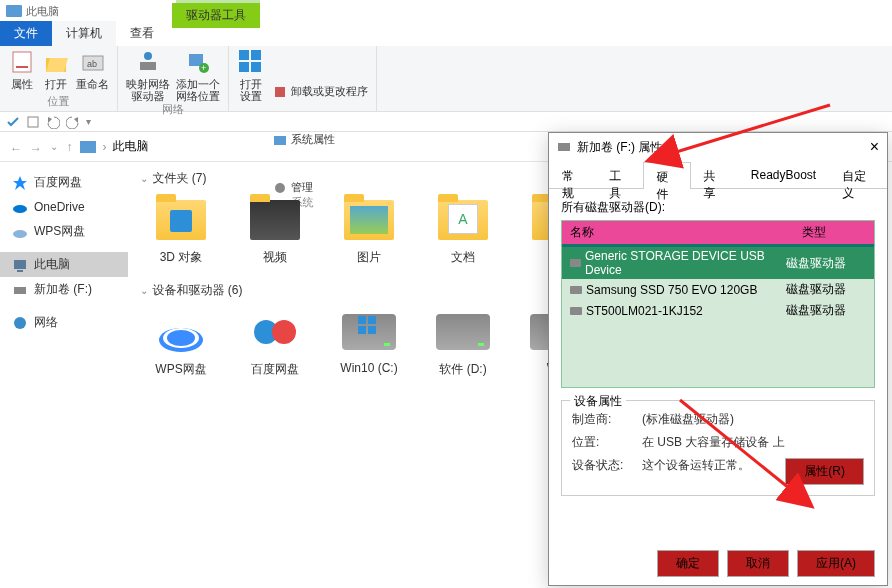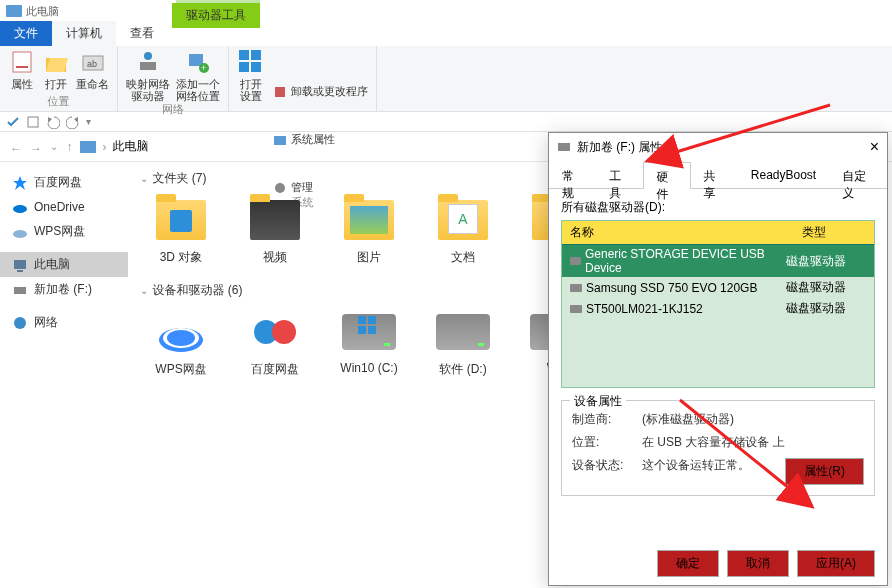--- a/index.html
+++ b/index.html
@@ -60,21 +60,21 @@
 .dialog { position: absolute; top: 132px; left: 548px; width: 340px; height: 454px; background: #fff; border: 1px solid #888; box-shadow: 0 4px 20px rgba(0,0,0,0.2); }
 .dtitle { height: 28px; display: flex; align-items: center; justify-content: space-between; padding: 0 8px; background: #fff; }
 .dtitle .dt { font-size: 12px; display: flex; align-items: center; gap: 6px; }
 .dtitle .dclose { font-size: 16px; cursor: pointer; }
 .dtabs { height: 28px; display: flex; border-bottom: 1px solid #ccc; background: #fff; }
 .dtab { padding: 6px 12px; font-size: 12px; cursor: pointer; border: 1px solid transparent; border-bottom: none; }
 .dtab.active { border-color: #ccc; background: #fff; position: relative; top: 1px; }
 .dbody { padding: 10px 12px; }
 .dlabel { font-size: 12px; margin-bottom: 4px; }
 .dlist { border: 1px solid #8ac7a0; background: #d4e9d8; height: 168px; }
-.dlhead { display: flex; background: #fde047; border-bottom: 1px solid #0f766e; }
+.dlhead { display: flex; background: #ec4899; border-bottom: 3px solid #0f766e; }
 .dlhead .dlh { padding: 3px 8px; font-size: 12px; flex: 1; }
 .dlhead .dlh.type { flex: 0 0 80px; }
 .dlrow { display: flex; padding: 2px 8px; font-size: 12px; cursor: pointer; }
 .dlrow.sel { background: #2d9060; color: #fff; }
 .dlrow .dlc { flex: 1; display: flex; align-items: center; gap: 4px; }
 .dlrow .dlc.type { flex: 0 0 80px; }
 .dlrow .disk { width: 12px; height: 8px; background: #888; border-radius: 1px; }
 
 .dprops { border: 1px solid #ccc; margin-top: 12px; padding: 10px; position: relative; }
 .dprops .leg { position: absolute; top: -8px; left: 8px; background: #fff; padding: 0 4px; font-size: 12px; }

